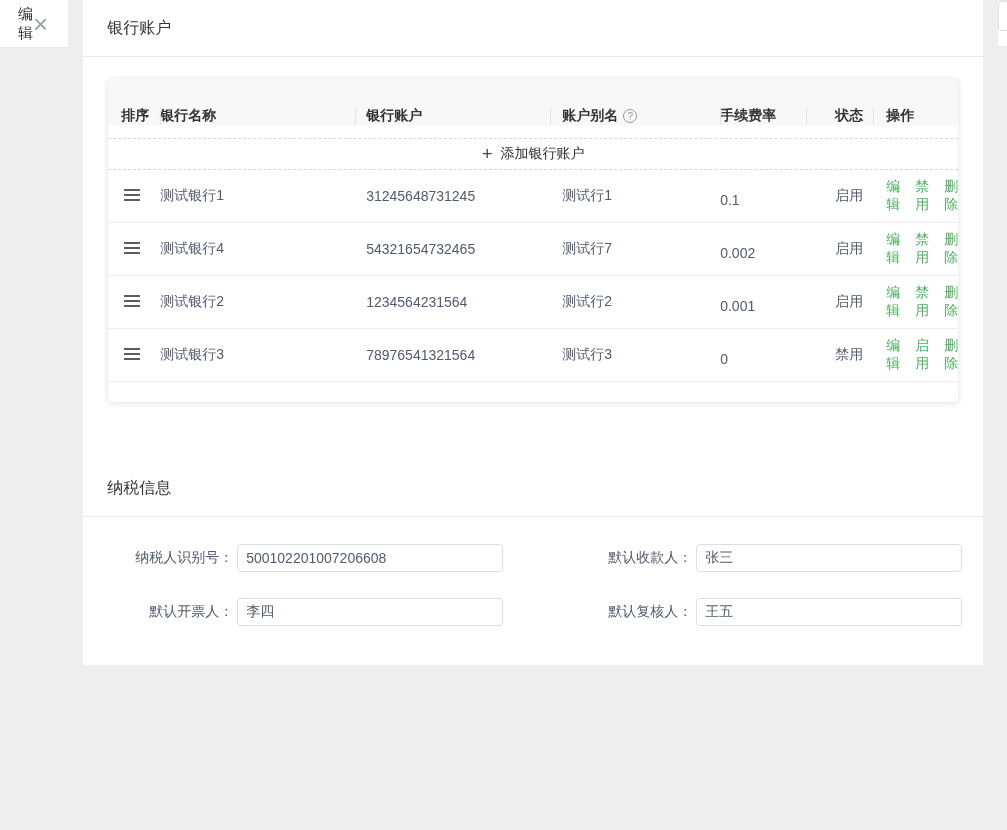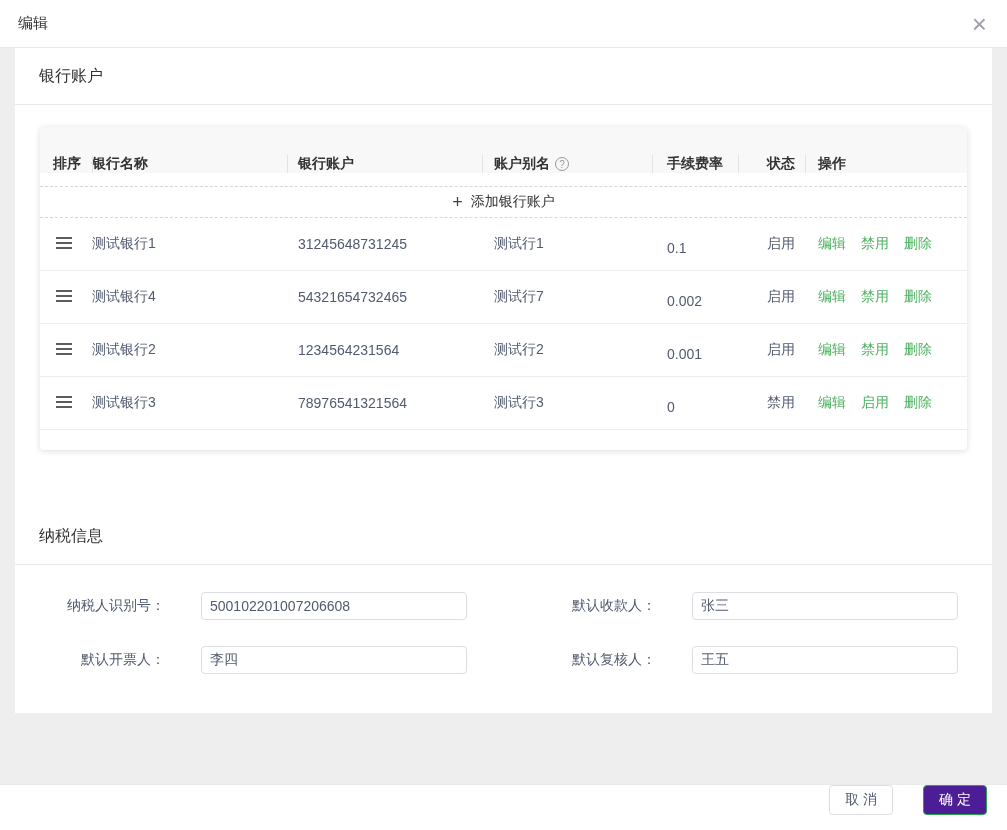--- a/index.html
+++ b/index.html
@@ -1,21 +1,21 @@
 <!DOCTYPE html>
 <html><head>
 <meta charset="utf-8">
 <style>
   * { margin:0; padding:0; box-sizing:border-box; }
   html,body { width:1007px; height:830px; }
   body {
     font-family:"Liberation Sans","DejaVu Sans",sans-serif;
     font-size:14px; color:#515a6e; background:#eeeeee;
   }
-  .dialog { width:1007px; height:830px; display:flex; flex-direction:column; overflow:hidden; }
+  .dialog { width:1007px; height:830px; display:flex; flex-direction:row; overflow:hidden; }
 
   
   .dlg-header {
     height:48px; flex:0 0 48px; background:#fff; border-bottom:1px solid #e8eaec;
     display:flex; align-items:center; justify-content:space-between; padding:0 20px 0 18px;
   }
   .dlg-title { font-size:15px; color:#333; font-weight:500; }
   .dlg-close { font-size:26px; line-height:1; color:#9ea2a8; cursor:pointer; font-weight:300; }
 
   
@@ -39,21 +39,21 @@
   }
   .thead > div { position:relative; }
   .thead > div + div::before {
     content:""; position:absolute; left:0; top:50%; transform:translateY(-50%);
     width:1px; height:18px; background:#e0e3e8;
   }
   .c1 { width:52px;  padding-left:13px; flex:0 0 auto; }
   .c2 { width:195px; padding-left:0; flex:0 0 auto; }
   .c3 { width:195px; padding-left:11px; flex:0 0 auto; }
   .c4 { width:170px; padding-left:12px; flex:0 0 auto; display:flex; align-items:center; }
-  .c5 { width:86px;  padding-left:15px; flex:0 0 auto;margin-top:8px; }
+  .c5 { width:86px;  flex:0 0 auto;margin-top:8px; }
   .c6 { width:67px;  padding-left:29px; flex:0 0 auto; }
   .c7 { flex:1 1 auto; padding-left:13px; display:flex; align-items:center; gap:15px; }
   .help-icon {
     display:inline-flex; align-items:center; justify-content:center;
     width:14px; height:14px; margin-left:5px; border:1px solid #999; border-radius:50%;
     font-size:10px; font-weight:normal; color:#999; cursor:pointer;
   }
   .add-row {
     margin-top:13px; height:32px; border-top:1px dashed #d7d7d7; border-bottom:1px dashed #d7d7d7;
     display:flex; align-items:center; justify-content:center; cursor:pointer;
@@ -67,21 +67,21 @@
   .drag-icon {
     display:inline-block; width:16px; height:12px; margin-left:3px; cursor:grab;
     border-top:2px solid #5c5c5c; border-bottom:2px solid #5c5c5c;
     background:linear-gradient(#5c5c5c,#5c5c5c) center/100% 2px no-repeat;
   }
   .link { color:#4cb05e; cursor:pointer; }
 
   
   .form { padding:27px 0 0 15px; }
   .form-row { display:flex; align-items:center; margin-bottom:26px; }
-  .field { display:flex; align-items:center;gap:32px; }
+  .field { display:flex; align-items:center; }
   .field + .field { margin-left:74px; }
   .lbl { text-align:right; font-size:14px; color:#515a6e; flex:0 0 auto; }
   .lbl-w1 { width:135px; }
   .lbl-w2 { width:115px; }
   .field input {
     width:266px; height:28px; margin-left:4px; padding:11px 8px;
     border:1px solid #dcdee2; border-radius:4px; outline:none;
     font-size:14px; color:#515a6e; background:#fff;
     font-family:"Liberation Sans","DejaVu Sans",sans-serif;
   }

